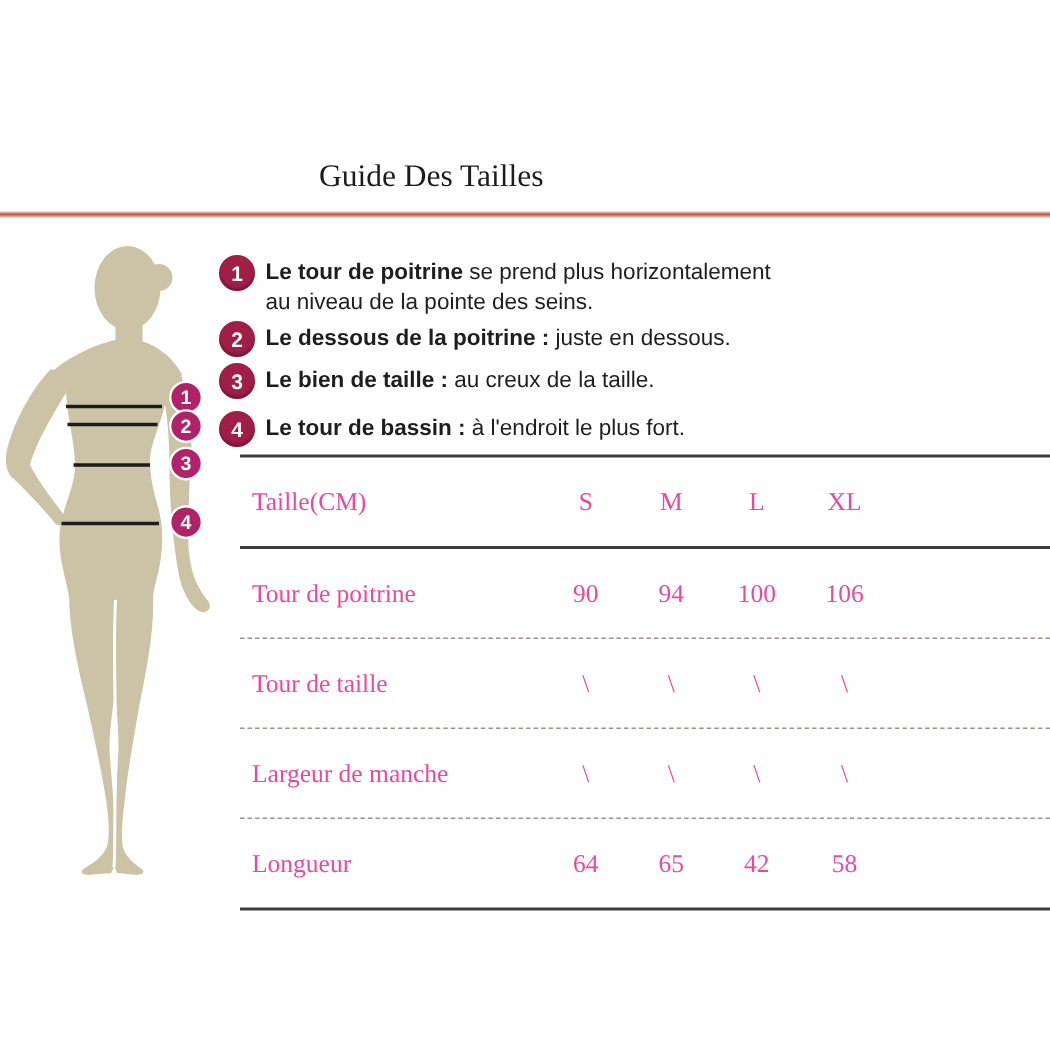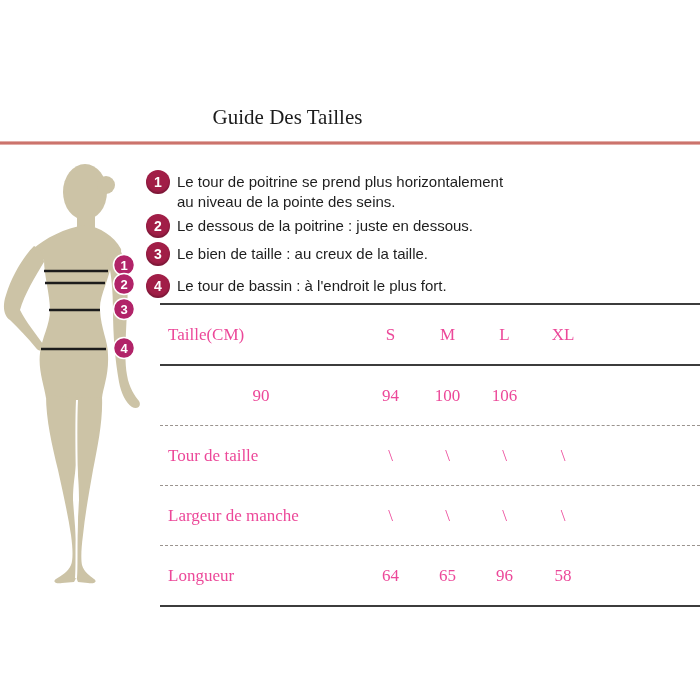--- a/index.html
+++ b/index.html
@@ -17,21 +17,21 @@
   
   .figure{position:absolute;left:0;top:160px;width:160px;height:430px;}
 
   
   .instr{position:absolute;left:146px;display:flex;align-items:flex-start;gap:7px;}
   .instr .marker{flex:0 0 auto;width:24px;height:24px;border-radius:50%;
                  background:var(--list-marker,#a11e47);color:#fff;display:flex;align-items:center;
                  justify-content:center;font-size:14px;font-weight:bold;
                  box-shadow:inset 0 -2px 2px rgba(0,0,0,.25);}
   .instr .txt{font-size:15px;line-height:20px;color:#1e1e1e;margin-top:2px;max-width:400px;}
-  .instr .txt b{font-weight:400;}
+  .instr .txt b{font-weight:700;}
   #instr-1{top:170px}#instr-2{top:214px}#instr-3{top:242px}#instr-4{top:274px}
 
   
   .size-table{position:absolute;left:160px;top:303px;width:540px;
               border-top:2px solid #3c3c3c;font-family:"Liberation Serif",serif;
               font-size:17px;color:#ec4899;}
   .trow{display:grid;grid-template-columns:202px 57px 57px 57px 60px 1fr;
         height:59px;align-items:center;}
   .trow.solid{border-bottom:2px solid #3c3c3c;}
   .trow.dash{border-bottom:1px dashed #9a948f;}
@@ -128,20 +128,21 @@
   <div class="size-table">
     <div class="trow solid">
       <div class="tcell tlabel">Taille(CM)</div>
       <div class="tcell">S</div>
       <div class="tcell">M</div>
       <div class="tcell">L</div>
       <div class="tcell">XL</div>
       <div class="tcell"></div>
     </div>
     <div class="trow dash">
+      <div class="tcell tlabel">Tour de poitrine</div>
       <div class="tcell">90</div>
       <div class="tcell">94</div>
       <div class="tcell">100</div>
       <div class="tcell">106</div>
       <div class="tcell"></div>
     </div>
     <div class="trow dash">
       <div class="tcell tlabel">Tour de taille</div>
       <div class="tcell">\</div>
       <div class="tcell">\</div>
@@ -154,19 +155,19 @@
       <div class="tcell">\</div>
       <div class="tcell">\</div>
       <div class="tcell">\</div>
       <div class="tcell">\</div>
       <div class="tcell"></div>
     </div>
     <div class="trow solid">
       <div class="tcell tlabel">Longueur</div>
       <div class="tcell">64</div>
       <div class="tcell">65</div>
-      <div class="tcell">96</div>
+      <div class="tcell">42</div>
       <div class="tcell">58</div>
       <div class="tcell"></div>
     </div>
   </div>
 
 </div>
 
 </body></html>

